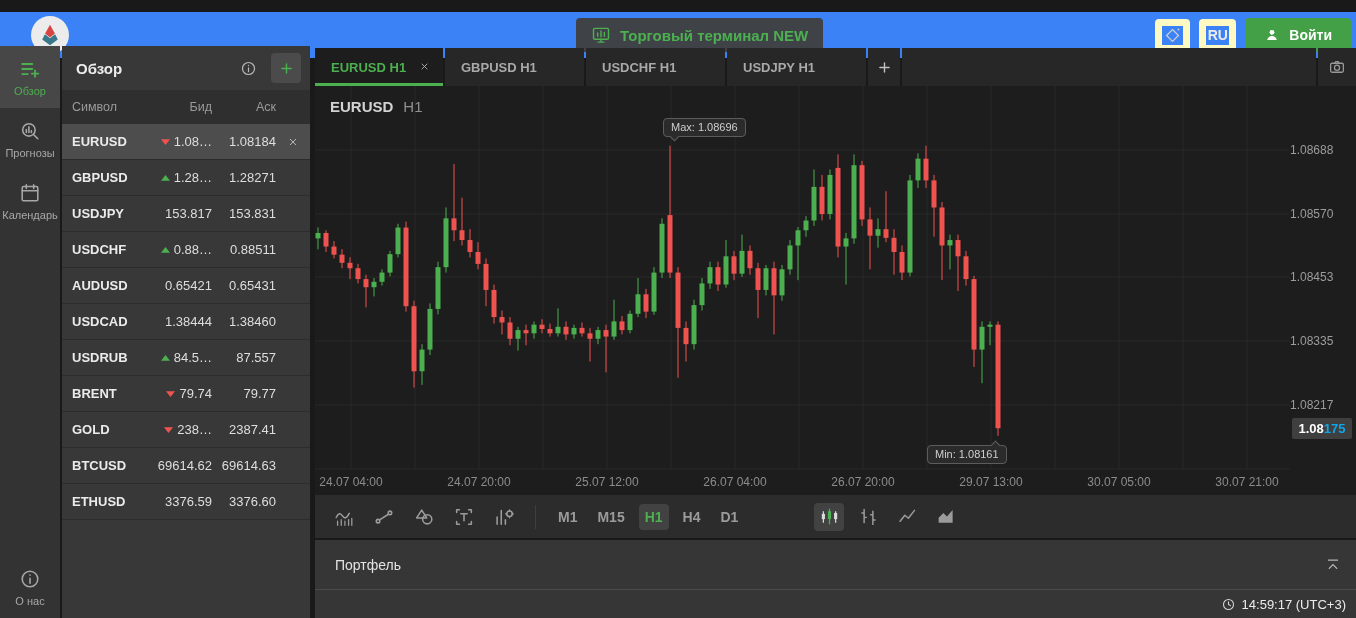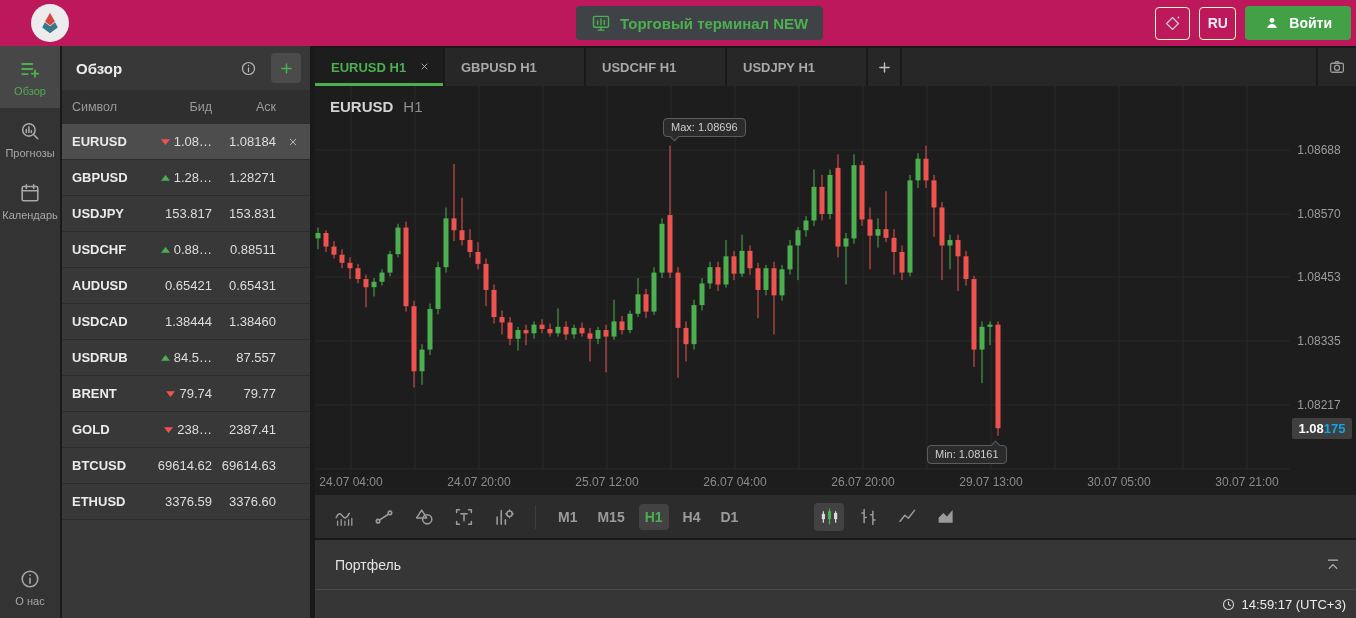--- a/index.html
+++ b/index.html
@@ -4,29 +4,29 @@
 <style>
   html,body{margin:0;padding:0;background:#101010;}
   .app{position:relative;width:1356px;height:618px;overflow:hidden;background:#191919;
        font-family:"Liberation Sans","DejaVu Sans",sans-serif;-webkit-font-smoothing:antialiased;}
   .ic{display:inline-block;line-height:0}
   .ic svg{width:100%;height:100%;display:block}
   button{font-family:inherit;border:none;background:none;padding:0;margin:0;cursor:pointer;color:inherit}
   [data-interactable="true"]{cursor:pointer}
 
   
-  .topbar{position:absolute;left:0;top:0;width:100%;height:46px;background:#be185d;}
+  .topbar{position:absolute;left:0;top:12px;width:100%;height:46px;background:#3b82f6;}
   .logo{position:absolute;left:31px;top:4px;width:38px;height:38px;border-radius:50%;background:#ececec;
         display:flex;align-items:center;justify-content:center}
   .logo .ic{width:26px;height:26px}
   .terminal-btn{position:absolute;left:576px;top:6px;height:34px;background:#3f4347;border-radius:4px;
         display:flex;align-items:center;gap:9px;padding:0 15px;color:#4caf50;font-size:15px;font-weight:bold}
   .terminal-btn .ic{width:20px;height:20px}
   .tb-right{position:absolute;right:5px;top:6px;display:flex;gap:9px;align-items:center}
-  .icon-btn{width:35px;height:33px;border:1px solid #fef9c3;border-radius:4px;color:#cfcfcf;
+  .icon-btn{width:35px;height:33px;border:7px solid #fef9c3;border-radius:4px;color:#cfcfcf;
         display:flex;align-items:center;justify-content:center;background:transparent}
   .icon-btn .ic{width:19px;height:19px}
   .lang{width:37px;font-size:14px;font-weight:bold;color:#ececec}
   .login-btn{height:34px;background:#43a047;border-radius:4px;color:#fff;font-size:14px;font-weight:bold;
         display:flex;align-items:center;gap:9px;padding:0 19px}
   .login-btn .ic{width:16px;height:16px}
 
   
   .sidenav{position:absolute;left:0;top:46px;bottom:0;width:60px;background:#333;display:flex;flex-direction:column}
   .nav-item{height:62px;display:flex;flex-direction:column;align-items:center;justify-content:center;gap:5px;
@@ -68,21 +68,21 @@
   .tab-fill{flex:1;background:#272727}
   .cam-tile{width:38px;background:#272727;display:flex;align-items:center;justify-content:center;color:#9a9a9a}
   .cam-tile .ic{width:18px;height:18px}
 
   
   .chart{position:absolute;left:315px;top:86px;right:0;height:409px;background:#1d1d1d;overflow:hidden}
   .chart-title{position:absolute;left:15px;top:12px;font-size:15px;color:#d2d2d2;z-index:3}
   .chart-title b{font-weight:bold}
   .chart-title .tf{color:#8f8f8f;margin-left:10px;font-weight:normal}
   #plot{position:absolute;left:0;top:0}
-  .plabel{position:absolute;left:975px;width:58px;text-align:center;font-size:12px;color:#9c9c9c;z-index:2}
+  .plabel{position:absolute;left:975px;width:58px;text-align:left;font-size:12px;color:#9c9c9c;z-index:2}
   .tlabel{position:absolute;top:389px;width:90px;text-align:center;font-size:12px;color:#8c8c8c;z-index:2}
   .pbadge{position:absolute;left:977px;width:60px;height:21px;background:#3f3f3f;border-radius:2px;z-index:3;
         display:flex;align-items:center;justify-content:center;font-size:13px;font-weight:bold;color:#fff}
   .pbadge .frac{color:#0ea5e9}
   .tip{position:absolute;height:17px;line-height:17px;padding:0 7px;border:1px solid #5c5c5c;border-radius:4px;
         background:#2b2b2b;color:#cfcfcf;font-size:11px;z-index:3;white-space:nowrap}
   .tip:after{content:"";position:absolute;width:6px;height:6px;background:#2b2b2b;transform:rotate(45deg)}
   .tip-max{left:348px;top:32px}
   .tip-max:after{left:7px;bottom:-4px;border-right:1px solid #5c5c5c;border-bottom:1px solid #5c5c5c}
   .tip-min{left:612px;top:359px}

